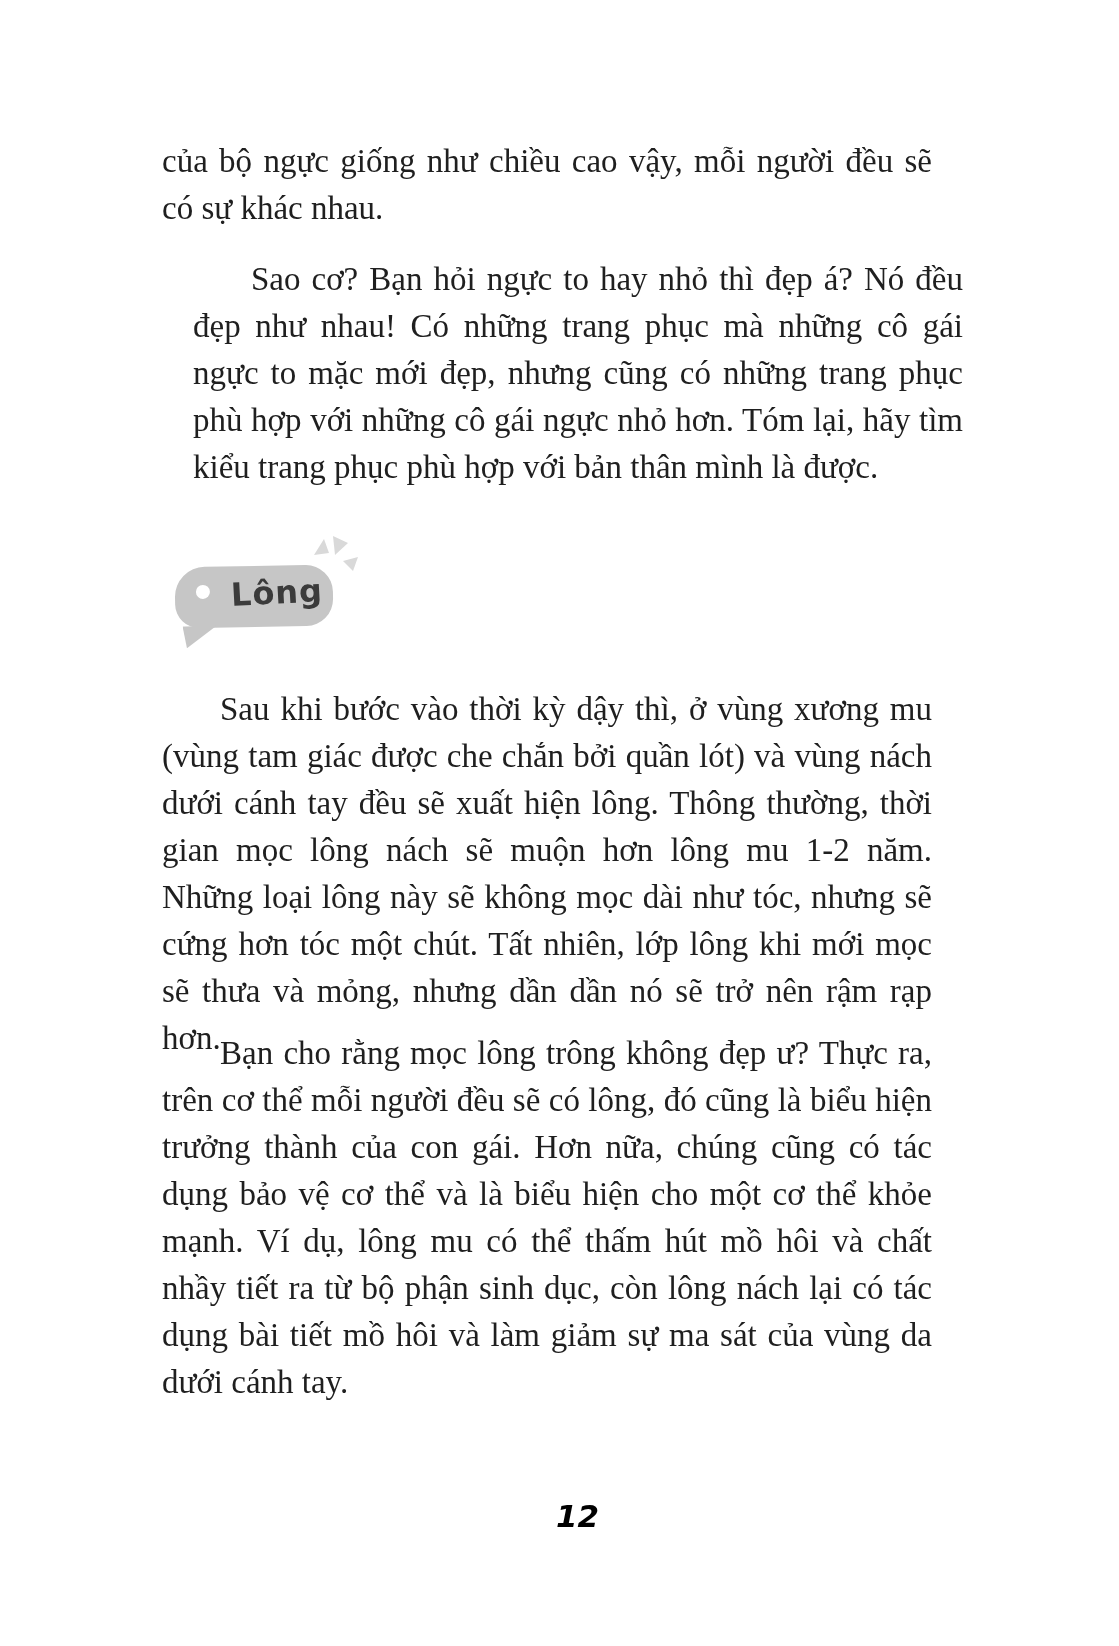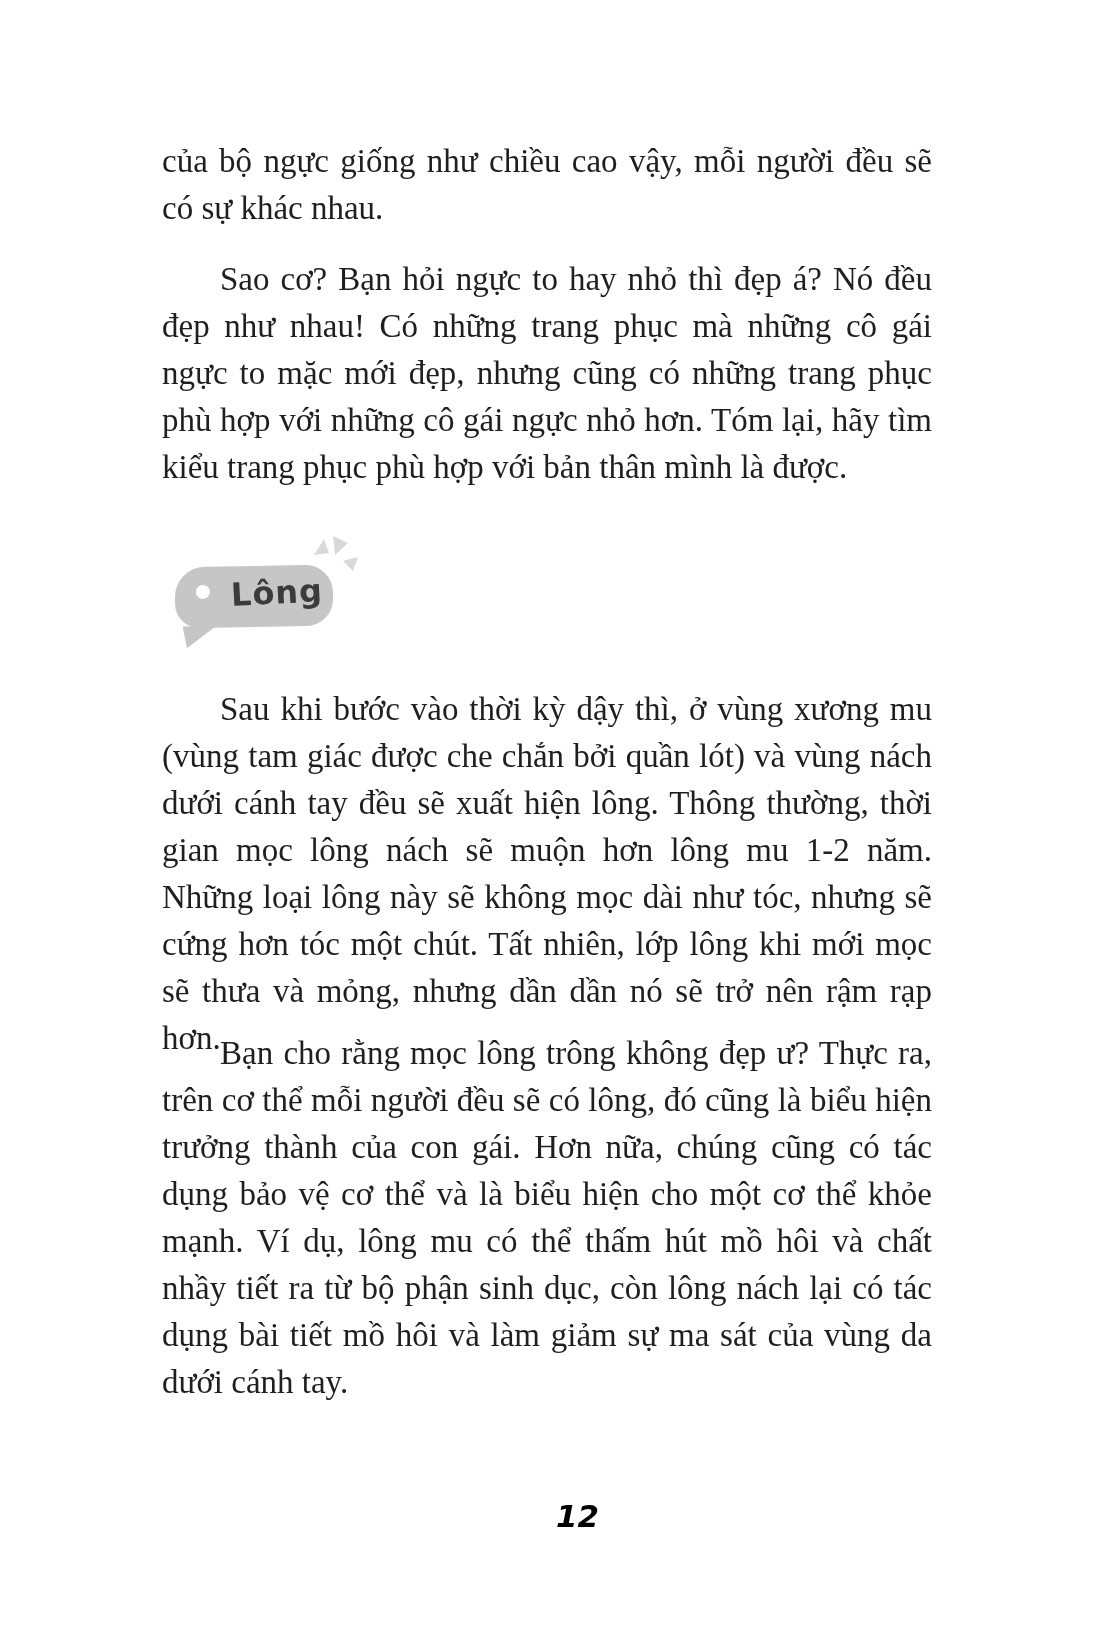--- a/index.html
+++ b/index.html
@@ -90,21 +90,21 @@
     color: #000000;
   }
 </style>
 </head>
 <body>
 
 <div class="page">
 
   <p class="para" style="top:138px;">của bộ ngực giống như chiều cao vậy, mỗi người đều sẽ có sự khác nhau.</p>
 
-  <p class="para indent" style="top:256px;">Sao cơ? Bạn hỏi ngực to hay nhỏ thì đẹp á? Nó đều đẹp như nhau! Có những trang phục mà những cô gái ngực to mặc mới đẹp, nhưng cũng có những trang phục phù hợp với những cô gái ngực nhỏ hơn. Tóm lại, hãy tìm kiểu trang phục phù hợp với bản thân mình là được.</p>
+  <p class="para indent" style="top:256px;margin-left:31px;">Sao cơ? Bạn hỏi ngực to hay nhỏ thì đẹp á? Nó đều đẹp như nhau! Có những trang phục mà những cô gái ngực to mặc mới đẹp, nhưng cũng có những trang phục phù hợp với những cô gái ngực nhỏ hơn. Tóm lại, hãy tìm kiểu trang phục phù hợp với bản thân mình là được.</p>
 
   <div class="bubble">
     <span class="bubble-tail"></span>
     <span class="bubble-dot"></span>
     <span class="bubble-label">Lông</span>
   </div>
 
   <svg class="sparkles" width="52" height="44" viewBox="0 0 52 44">
     <polygon points="4,22 14,6 19,20" fill="#d9d9d9"></polygon>
     <polygon points="23,3 38,10 25,22" fill="#d9d9d9"></polygon>

